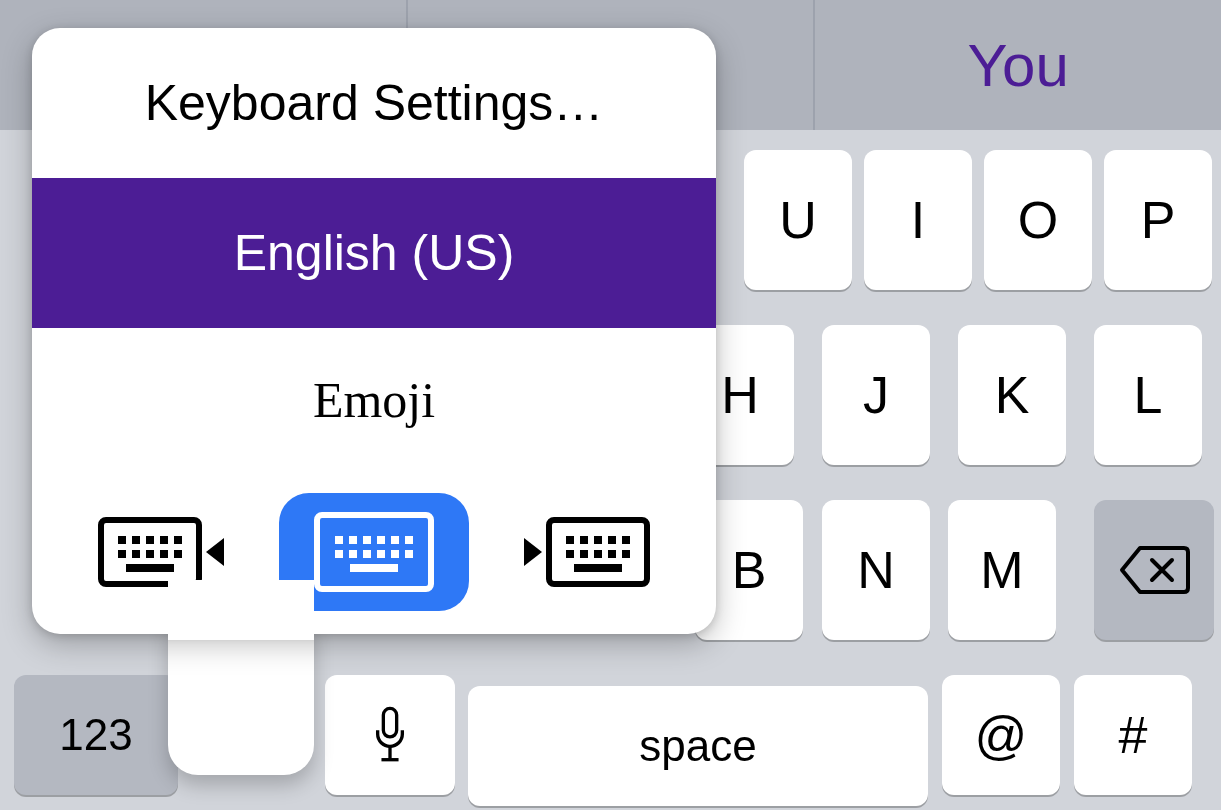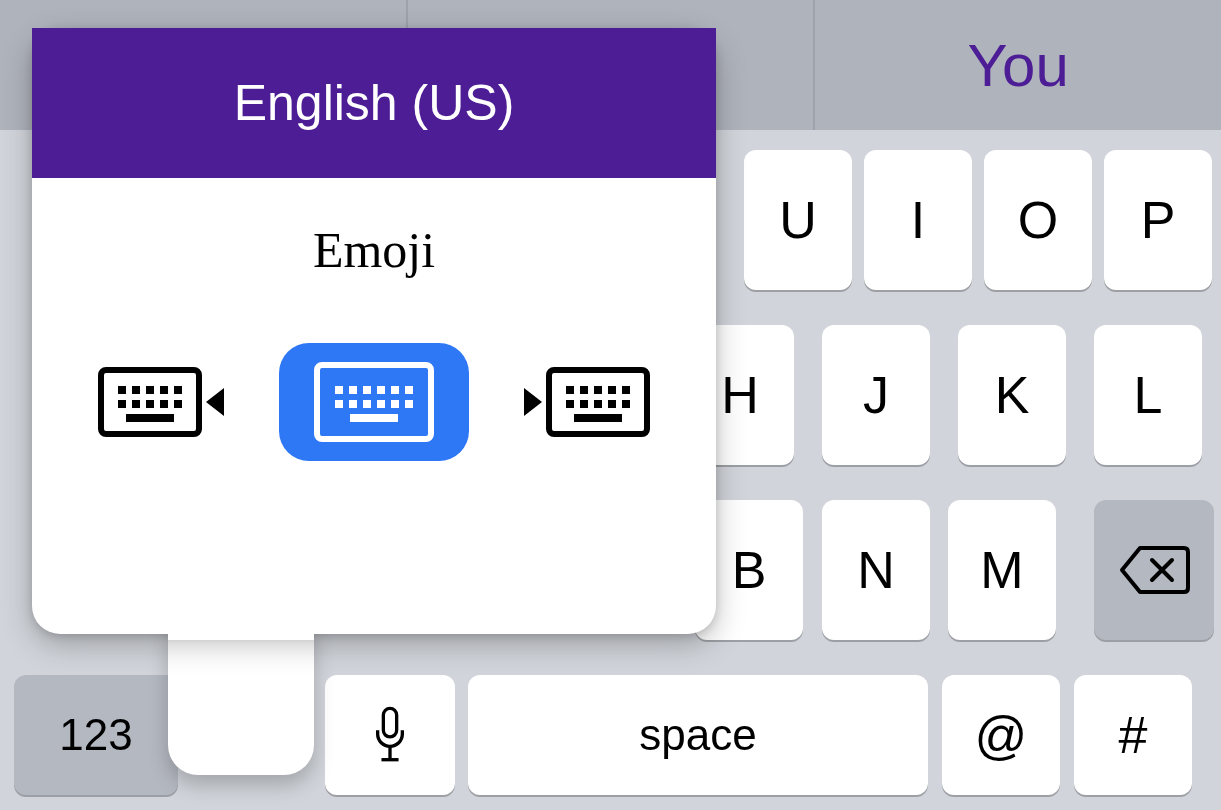--- a/index.html
+++ b/index.html
@@ -231,35 +231,38 @@
     </div>
 
   <div class="key fn-light row4" style="left:325px; width:130px;">
     <svg class="mic-svg" viewBox="0 0 40 62">
       <rect x="13" y="3" width="14" height="30" rx="7"></rect>
       <path d="M7 26 v4 a13 13 0 0 0 26 0 v-4"></path>
       <line x1="20" y1="43" x2="20" y2="56"></line>
       <line x1="11" y1="57" x2="29" y2="57"></line>
     </svg>
   </div>
-  <div class="key fn-light row4" style="left:468px; width:460px; font-size:44px;">
+  <div class="key fn-light row4" style="left:468px; width:460px; font-size:44px;margin-top:11px;">
       <span>space</span>
     </div>
   <div class="key fn-light row4" style="left:942px; width:118px;">
       <span>@</span>
     </div>
   <div class="key fn-light row4" style="left:1074px; width:118px;">
       <span>#</span>
     </div>
 
 </div>
 
 <div class="popover-tail"></div>
 
 <div class="popover">
+  <div class="popover-row settings">
+    <span>Keyboard Settings…</span>
+  </div>
   <div class="popover-row selected">
     <span>English (US)</span>
   </div>
   <div class="popover-row emoji">
     <span>Emoji</span>
   </div>
   <div class="popover-dock-row">
 
     <div class="dock-btn">
       <div class="dock-side left">

